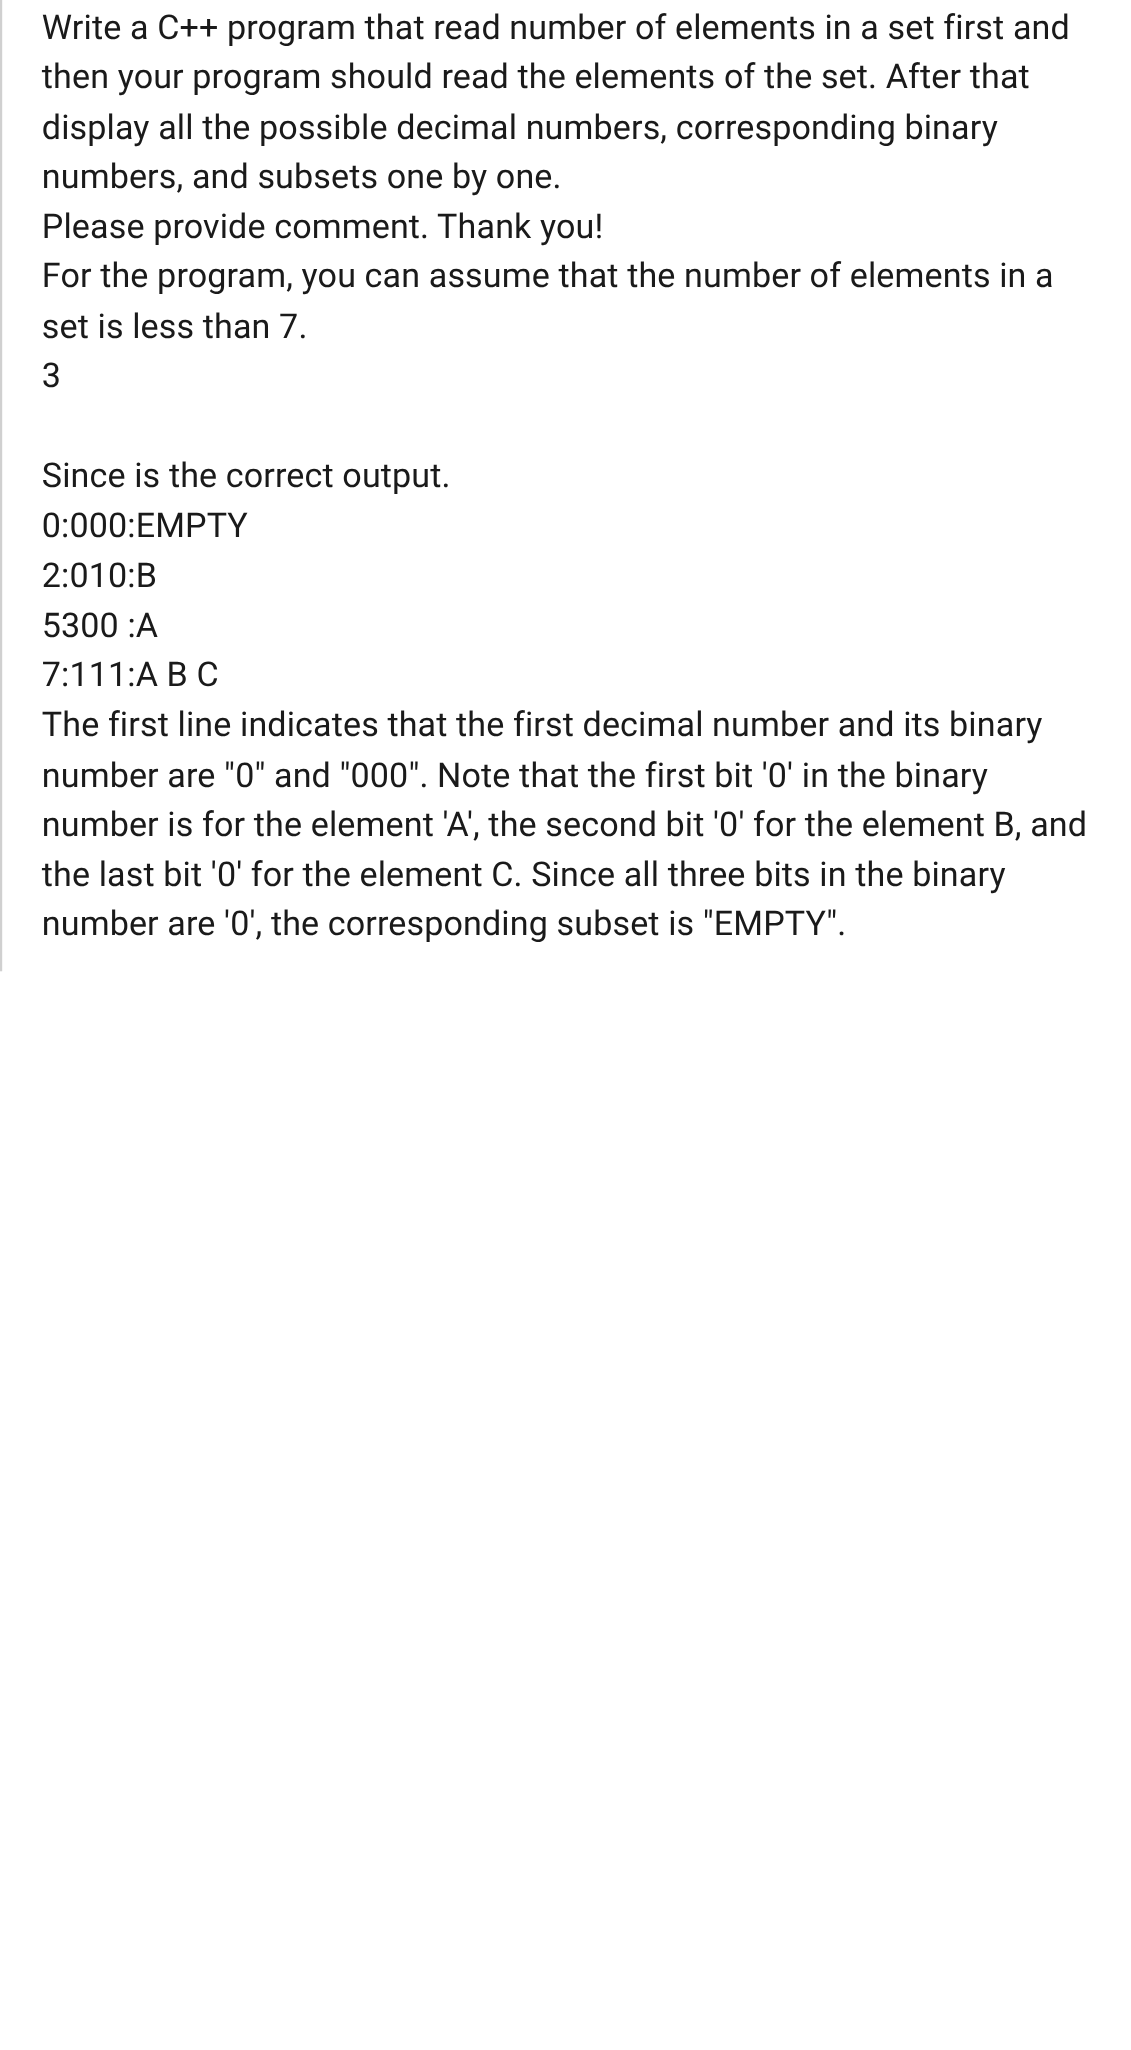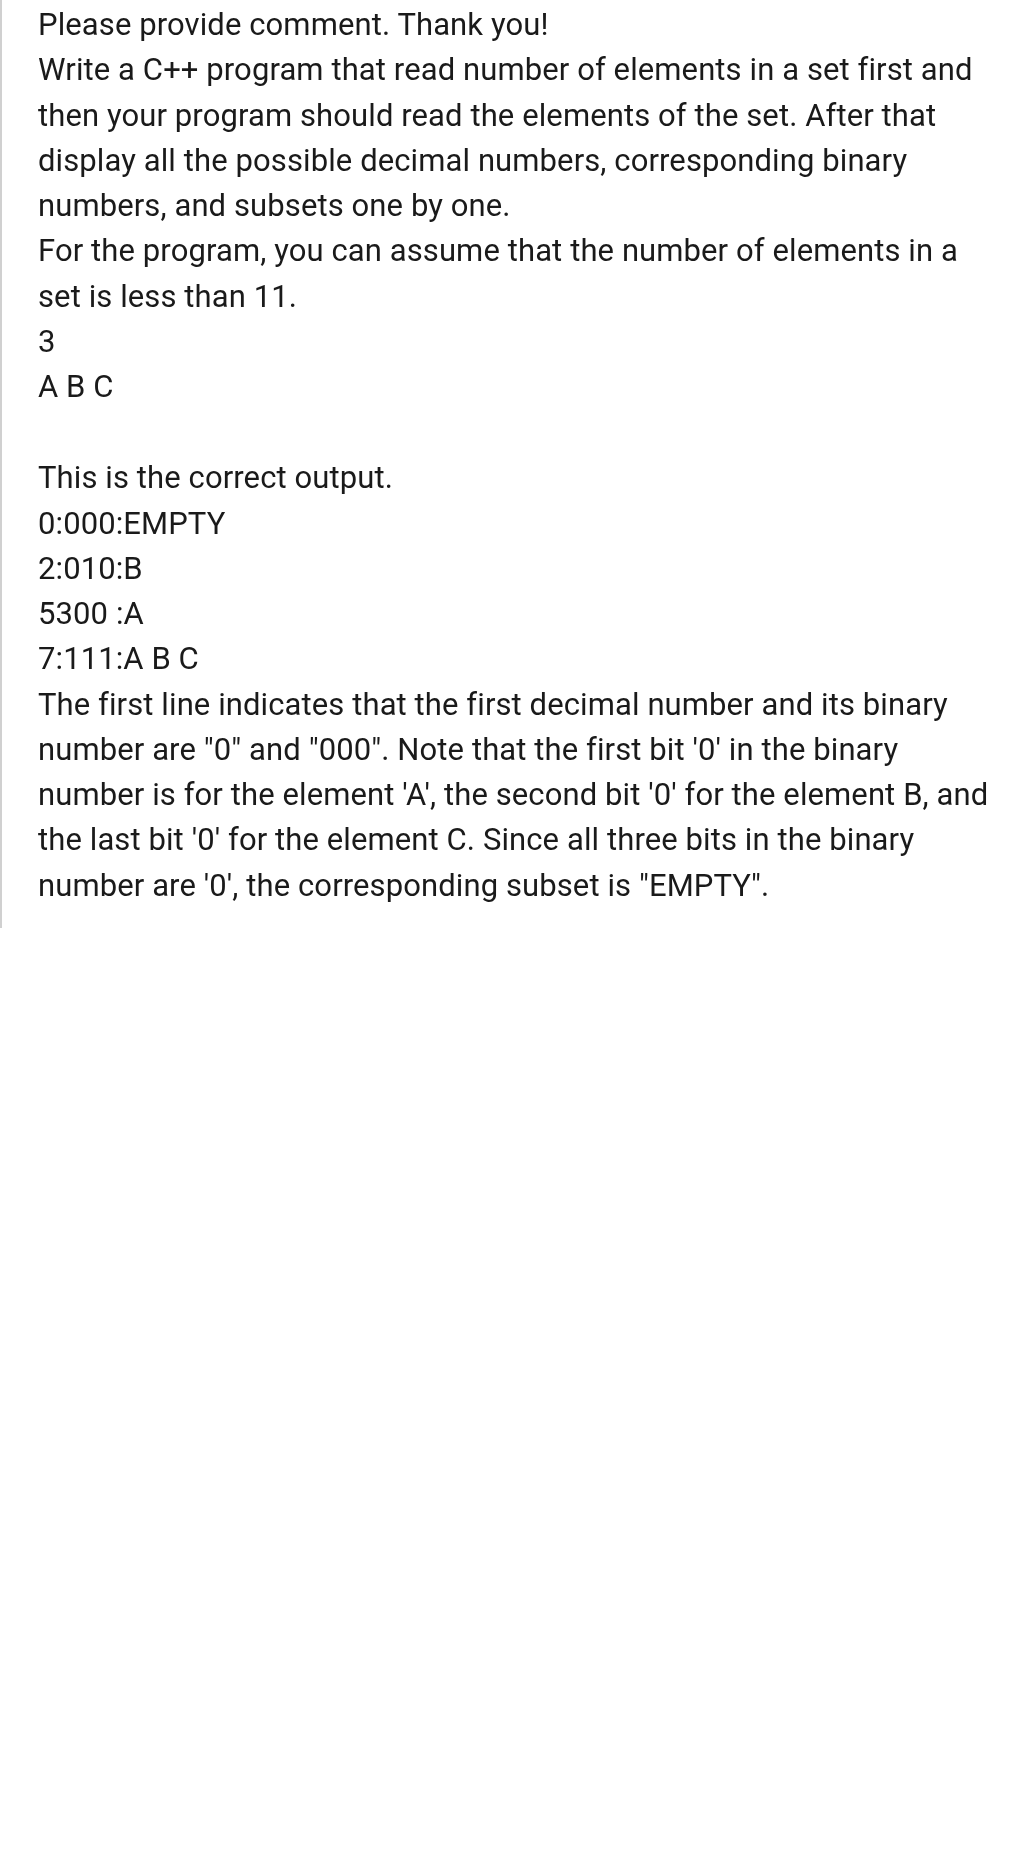--- a/index.html
+++ b/index.html
@@ -31,25 +31,24 @@
       margin-top: 0px;
     }
     .spacer {
       height: 46px;
     }
   </style>
 </head>
 <body>
 
 <div class="content">
+  <p>Write a C++ program that read number of elements in a set first and then your program should read the elements of the set. After that display all the possible decimal numbers, corresponding binary numbers, and subsets one by one.</p>
   <p>Please provide comment. Thank you!</p>
-  <p>Write a C++ program that read number of elements in a set first and then your program should read the elements of the set. After that display all the possible decimal numbers, corresponding binary numbers, and subsets one by one.</p>
-  <p class="para-gap">For the program, you can assume that the number of elements in a set is less than 11.</p>
+  <p class="para-gap">For the program, you can assume that the number of elements in a set is less than 7.</p>
   <p>3</p>
-  <p>A B C</p>
   <div class="spacer"></div>
-  <p>This is the correct output.</p>
+  <p>Since is the correct output.</p>
   <p>0:000:EMPTY</p>
   <p>2:010:B</p>
   <p>5300 :A</p>
   <p>7:111:A B C</p>
   <p class="para-gap">The first line indicates that the first decimal number and its binary number are "0" and "000". Note that the first bit '0' in the binary number is for the element 'A', the second bit '0' for the element B, and the last bit '0' for the element C. Since all three bits in the binary number are '0', the corresponding subset is "EMPTY".</p>
 </div>
 
 </body></html>

